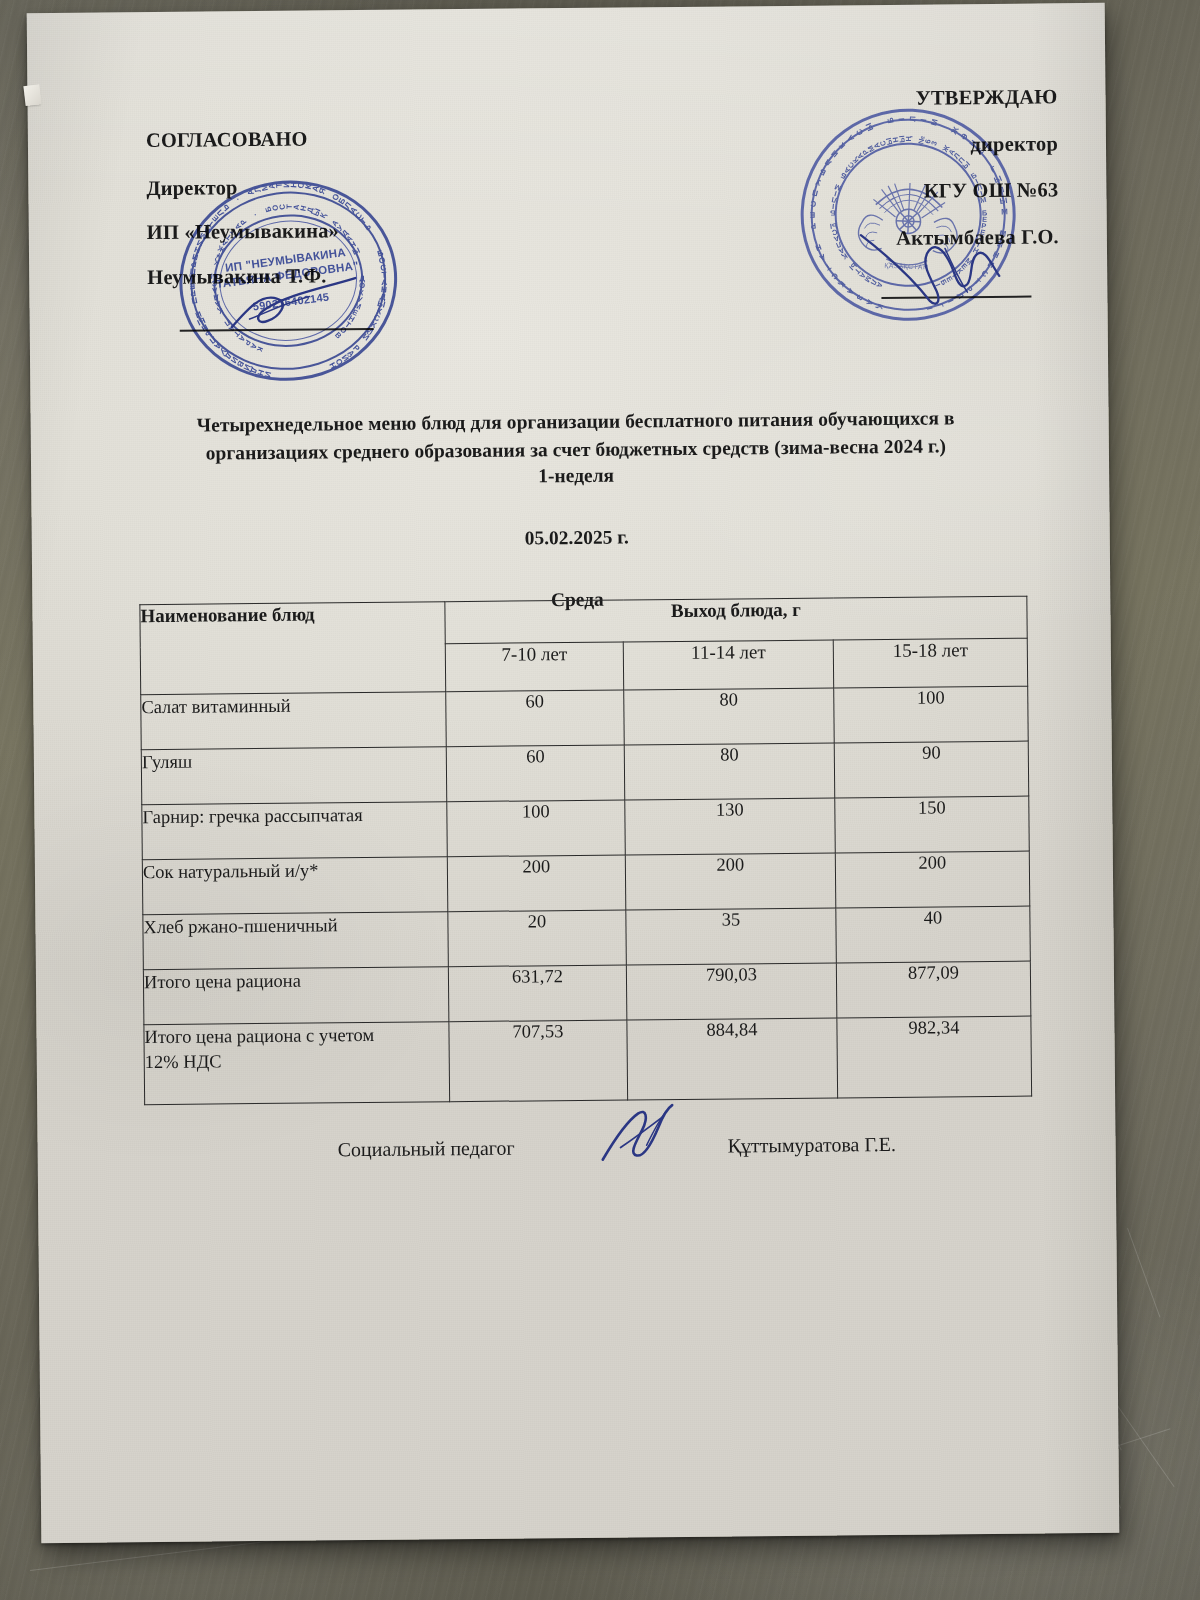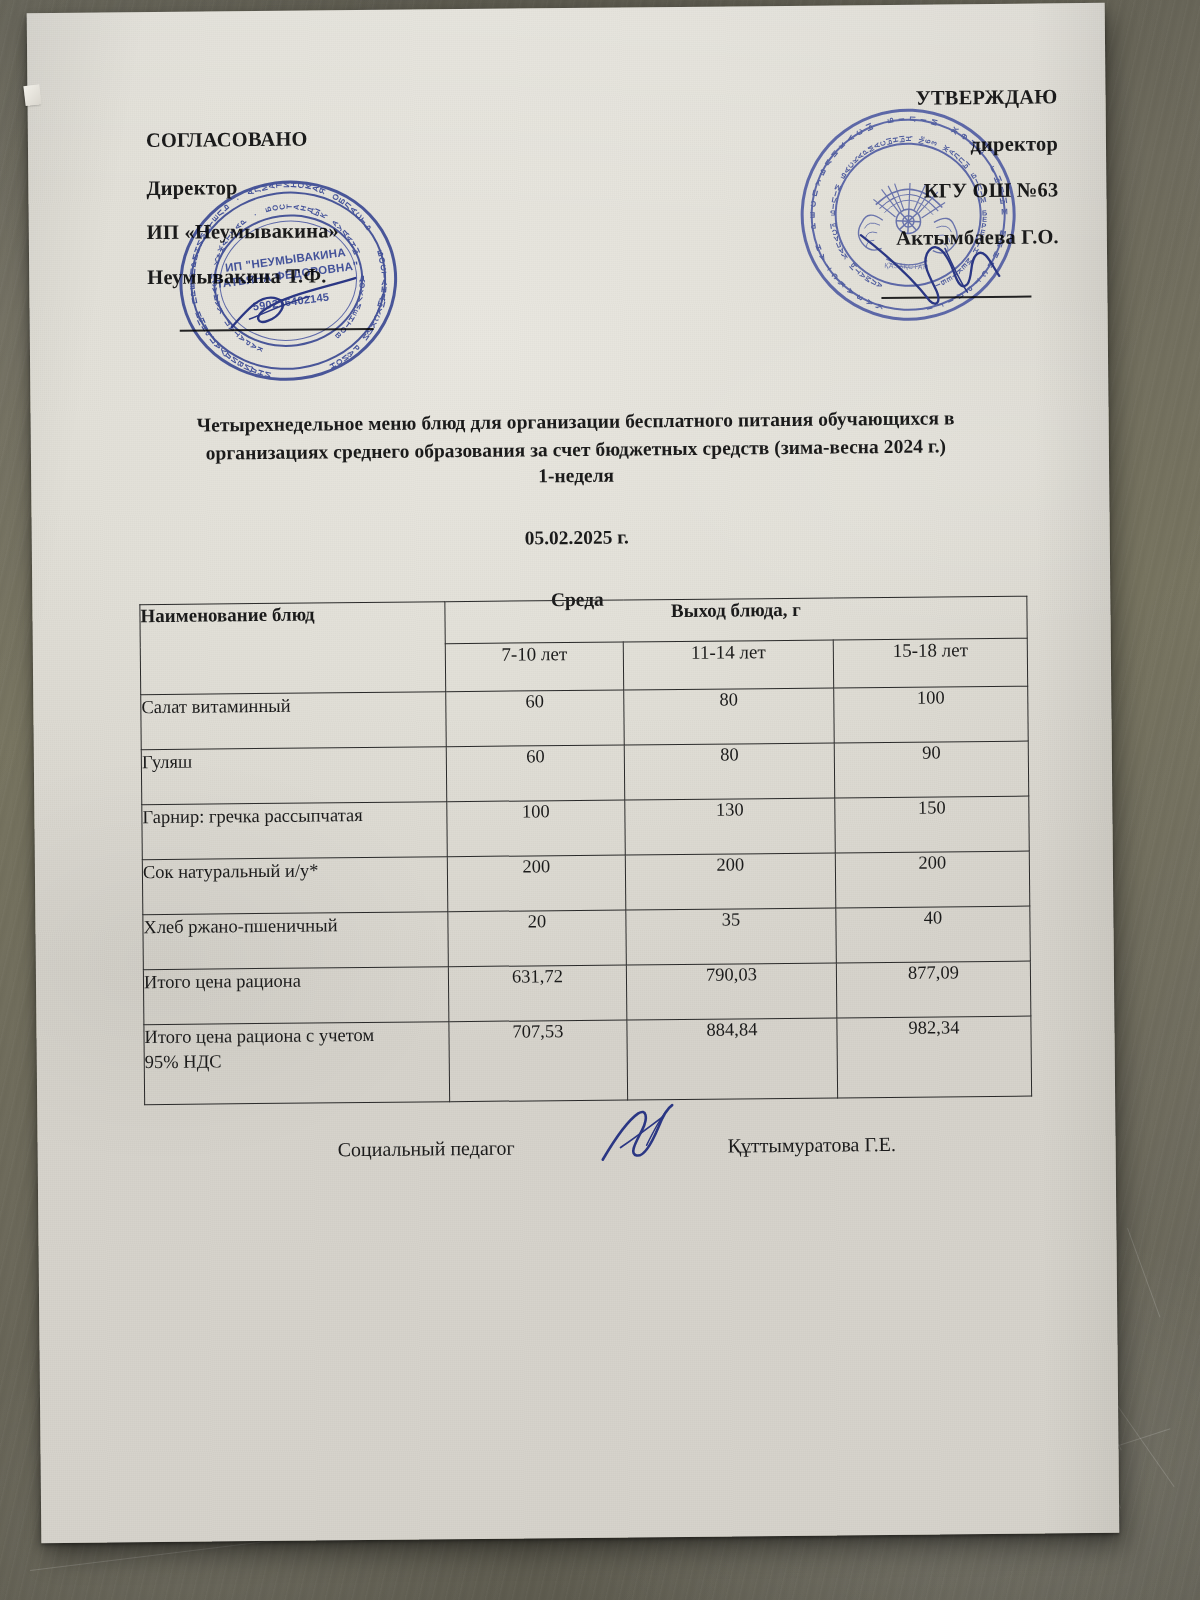--- a/index.html
+++ b/index.html
@@ -755,21 +755,21 @@
         </tr>
         <tr>
           <td class="td-name">Итого цена рациона</td>
           <td class="td-val">631,72</td>
           <td class="td-val">790,03</td>
           <td class="td-val">877,09</td>
         </tr>
         <tr class="row-tall">
           <td class="td-name">
             <span>Итого цена рациона с учетом</span><br>
-            <span>95% НДС</span>
+            <span>12% НДС</span>
           </td>
           <td class="td-val">707,53</td>
           <td class="td-val shift">884,84</td>
           <td class="td-val shift">982,34</td>
         </tr>
       </tbody>
     </table>
 
     <div id="footer-sig">
       <span class="role">Социальный педагог</span>

